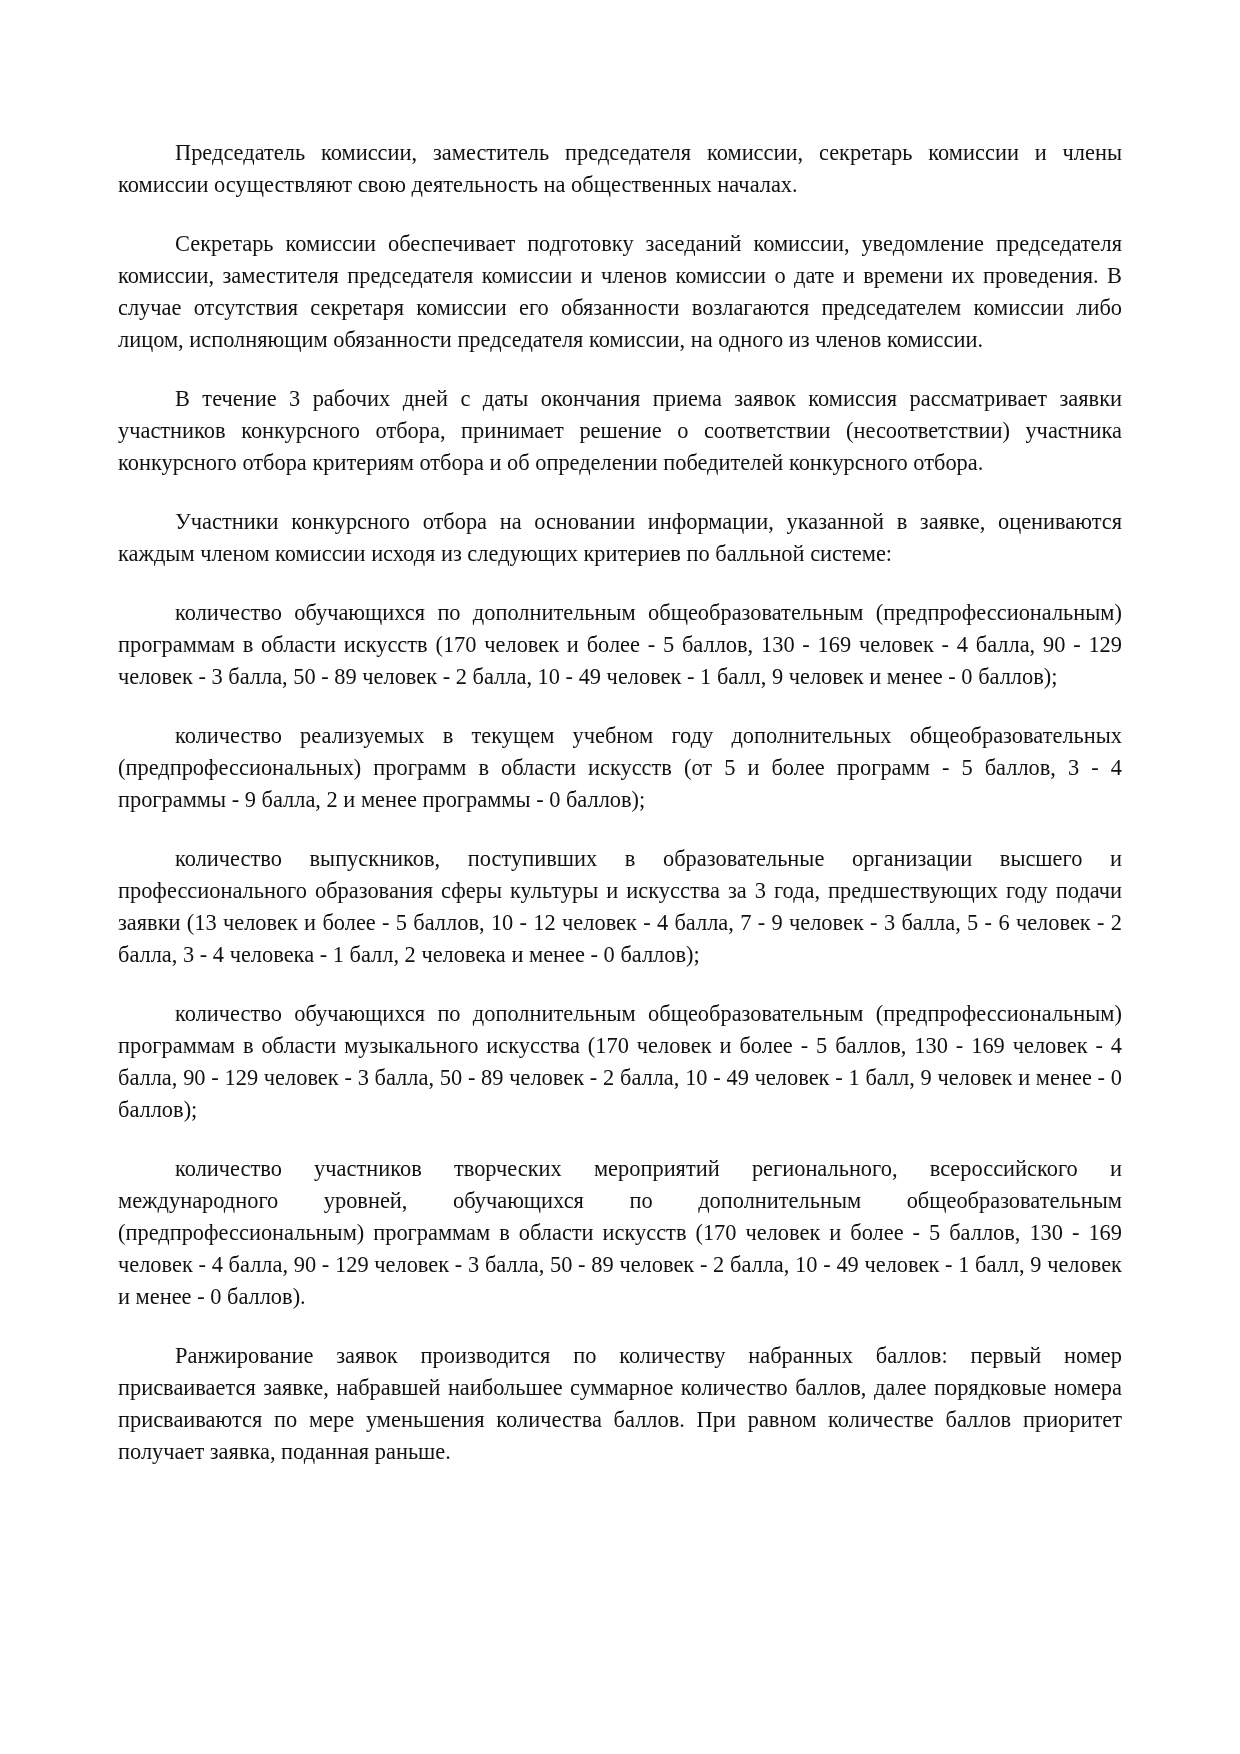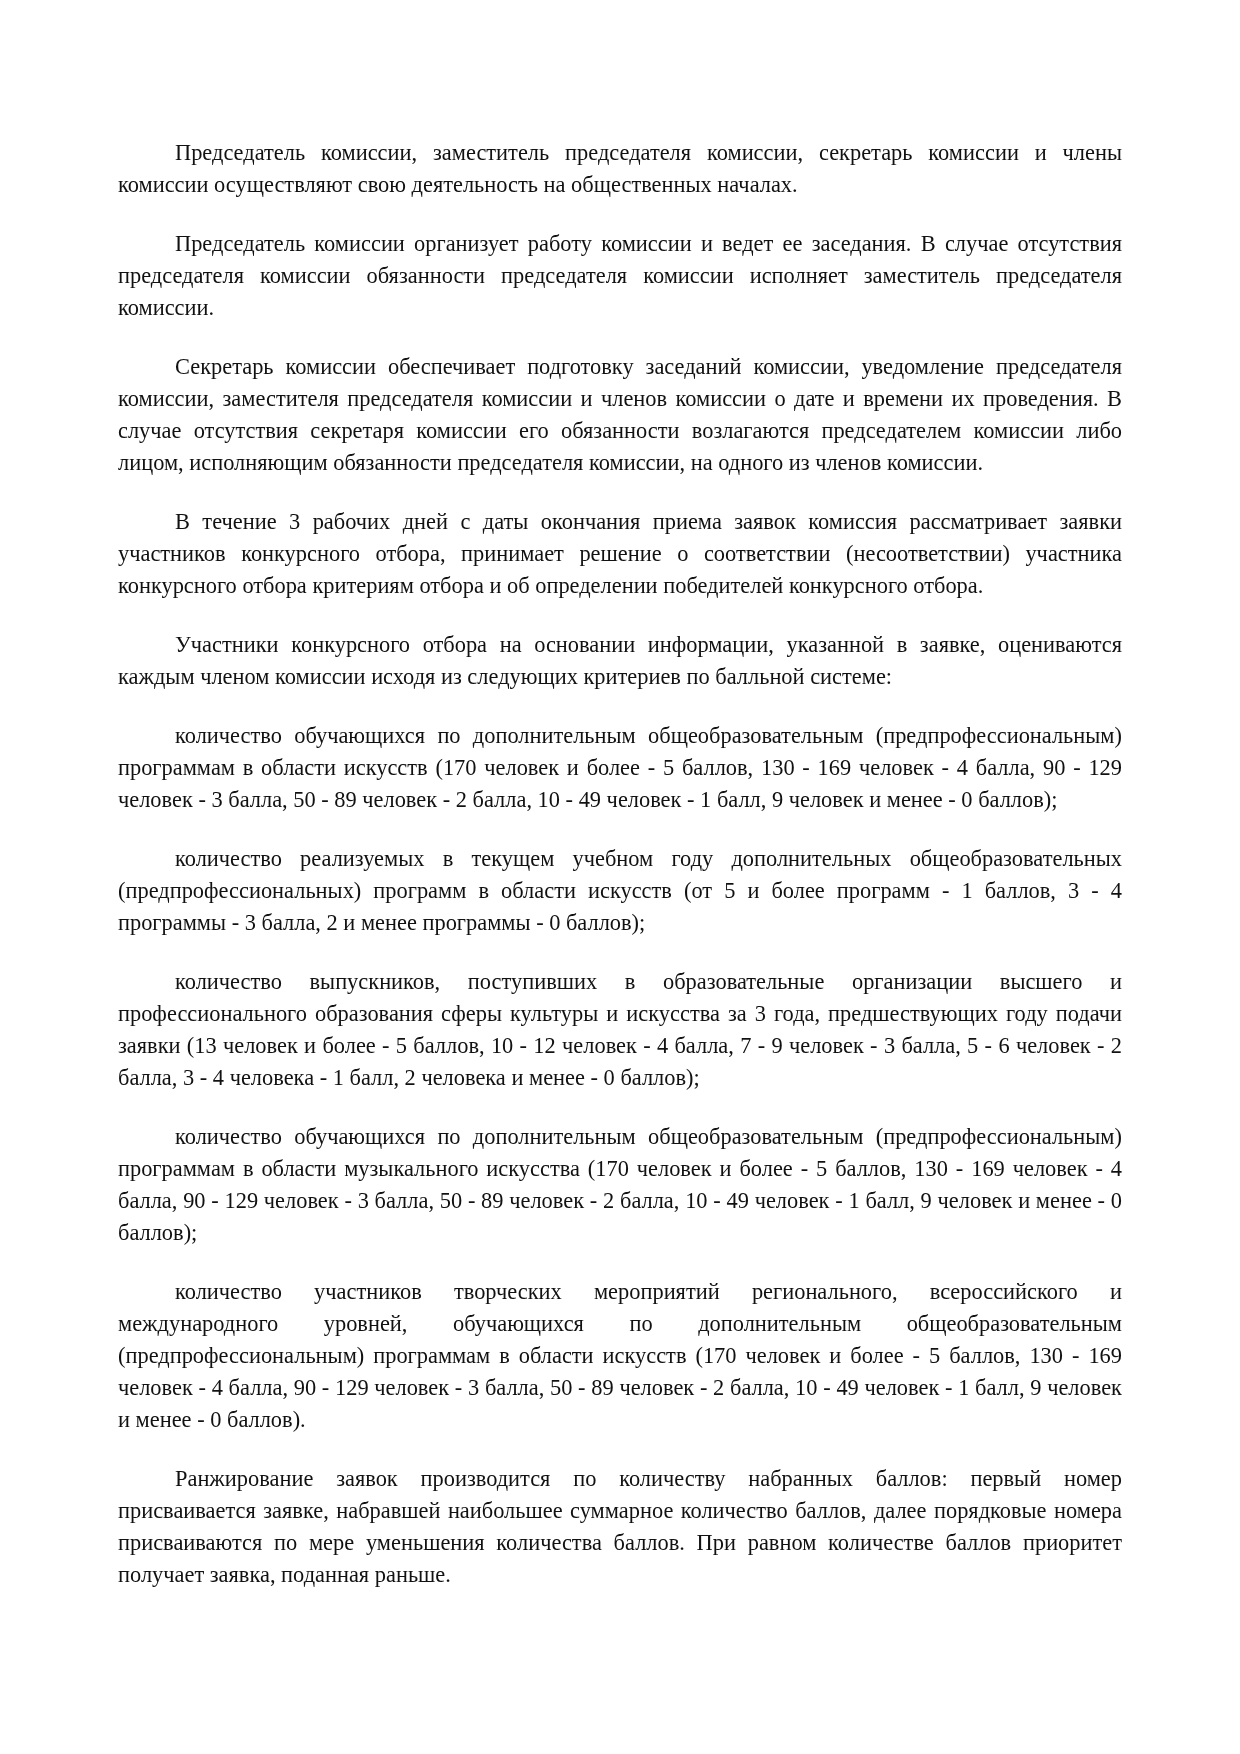--- a/index.html
+++ b/index.html
@@ -28,23 +28,22 @@
     text-align: justify;
     text-indent: 57px;
     hyphens: none;
   }
 </style>
 </head>
 <body>
 
 <div class="page">
   <p class="para">Председатель комиссии, заместитель председателя комиссии, секретарь комиссии и члены комиссии осуществляют свою деятельность на общественных началах.</p>
-  <p class="para">Председатель комиссии организует работу комиссии и ведет ее заседания. В случае отсутствия председателя комиссии обязанности председателя комиссии исполняет заместитель председателя комиссии.</p>
   <p class="para">Секретарь комиссии обеспечивает подготовку заседаний комиссии, уведомление председателя комиссии, заместителя председателя комиссии и членов комиссии о дате и времени их проведения. В случае отсутствия секретаря комиссии его обязанности возлагаются председателем комиссии либо лицом, исполняющим обязанности председателя комиссии, на одного из членов комиссии.</p>
   <p class="para">В течение 3 рабочих дней с даты окончания приема заявок комиссия рассматривает заявки участников конкурсного отбора, принимает решение о соответствии (несоответствии) участника конкурсного отбора критериям отбора и об определении победителей конкурсного отбора.</p>
   <p class="para">Участники конкурсного отбора на основании информации, указанной в заявке, оцениваются каждым членом комиссии исходя из следующих критериев по балльной системе:</p>
   <p class="para">количество обучающихся по дополнительным общеобразовательным (предпрофессиональным) программам в области искусств (170 человек и более - 5 баллов, 130 - 169 человек - 4 балла, 90 - 129 человек - 3 балла, 50 - 89 человек - 2 балла, 10 - 49 человек - 1 балл, 9 человек и менее - 0 баллов);</p>
-  <p class="para">количество реализуемых в текущем учебном году дополнительных общеобразовательных (предпрофессиональных) программ в области искусств (от 5 и более программ - 1 баллов, 3 - 4 программы - 3 балла, 2 и менее программы - 0 баллов);</p>
+  <p class="para">количество реализуемых в текущем учебном году дополнительных общеобразовательных (предпрофессиональных) программ в области искусств (от 5 и более программ - 5 баллов, 3 - 4 программы - 9 балла, 2 и менее программы - 0 баллов);</p>
   <p class="para">количество выпускников, поступивших в образовательные организации высшего и профессионального образования сферы культуры и искусства за 3 года, предшествующих году подачи заявки (13 человек и более - 5 баллов, 10 - 12 человек - 4 балла, 7 - 9 человек - 3 балла, 5 - 6 человек - 2 балла, 3 - 4 человека - 1 балл, 2 человека и менее - 0 баллов);</p>
   <p class="para">количество обучающихся по дополнительным общеобразовательным (предпрофессиональным) программам в области музыкального искусства (170 человек и более - 5 баллов, 130 - 169 человек - 4 балла, 90 - 129 человек - 3 балла, 50 - 89 человек - 2 балла, 10 - 49 человек - 1 балл, 9 человек и менее - 0 баллов);</p>
   <p class="para">количество участников творческих мероприятий регионального, всероссийского и международного уровней, обучающихся по дополнительным общеобразовательным (предпрофессиональным) программам в области искусств (170 человек и более - 5 баллов, 130 - 169 человек - 4 балла, 90 - 129 человек - 3 балла, 50 - 89 человек - 2 балла, 10 - 49 человек - 1 балл, 9 человек и менее - 0 баллов).</p>
   <p class="para">Ранжирование заявок производится по количеству набранных баллов: первый номер присваивается заявке, набравшей наибольшее суммарное количество баллов, далее порядковые номера присваиваются по мере уменьшения количества баллов. При равном количестве баллов приоритет получает заявка, поданная раньше.</p>
 </div>
 
 </body></html>

